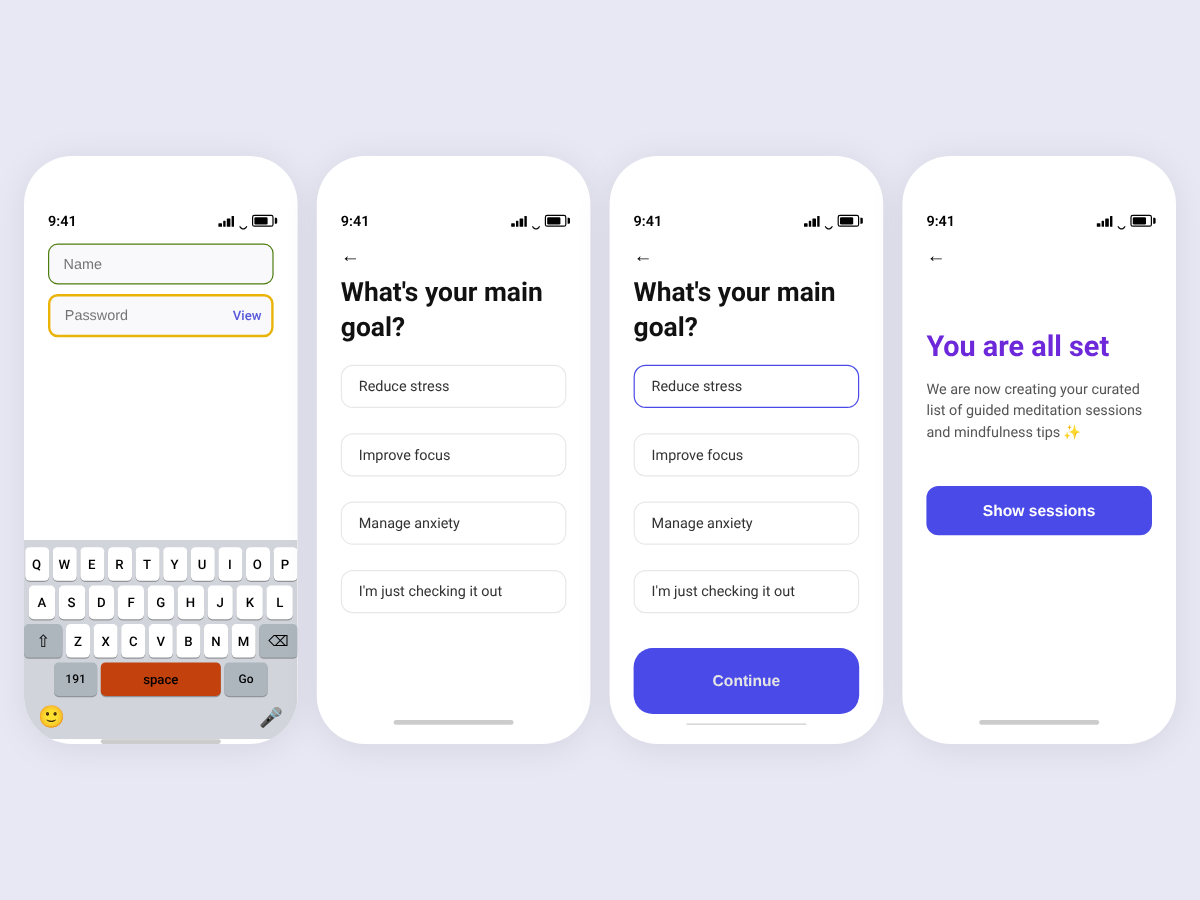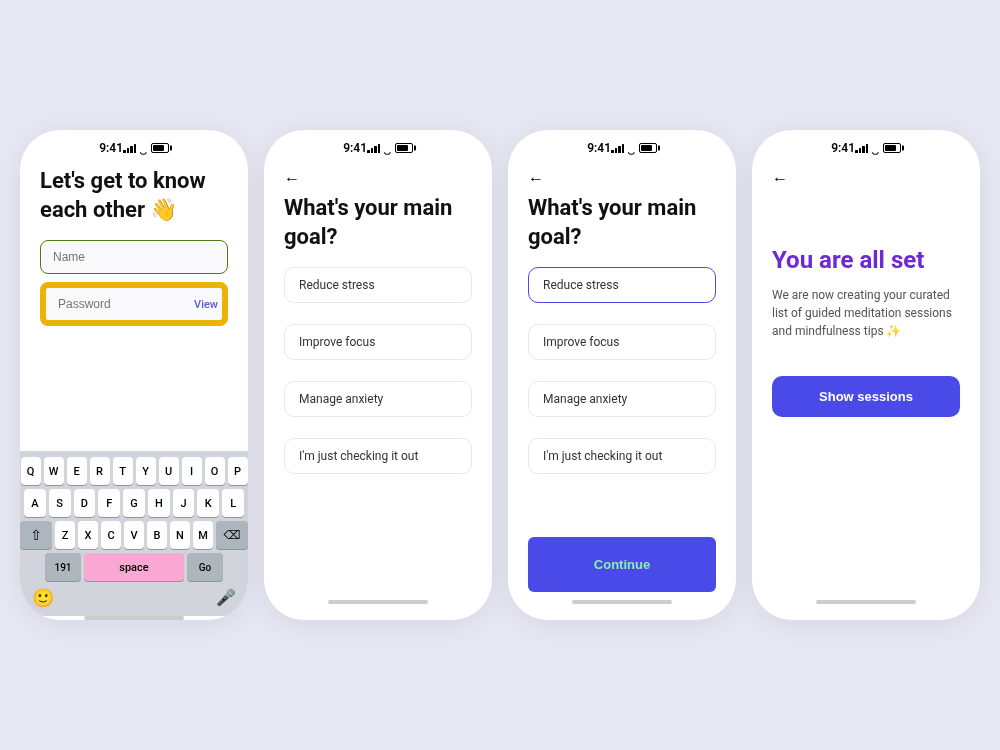--- a/index.html
+++ b/index.html
@@ -28,26 +28,27 @@
       height: 490px;
       box-shadow: 0 4px 30px rgba(0,0,0,0.08);
       overflow: hidden;
       display: flex;
       flex-direction: column;
       position: relative;
     }
 
     .status-bar {
       display: flex;
-      justify-content: center;
+      justify-content: space-between;
       align-items: center;
       padding: 10px 20px 6px;
       font-size: 11px;
       font-weight: 600;
       color: #000;
+      margin-top: 36px;
     }
 
     .status-bar .time {
       font-size: 12px;
       font-weight: 600;
     }
 
     .status-icons {
       display: flex;
       align-items: center;
@@ -140,21 +141,21 @@
     }
 
     .input-row {
       position: relative;
       margin-bottom: 8px;
     }
 
     .input-row input {
       width: 100%;
       padding: 9px 12px;
-      border: 6px solid #eab308;
+      border: 2px solid #eab308;
       border-radius: 8px;
       font-size: 12px;
       color: #aaa;
       background: #f9f9fb;
       outline: none;
     }
 
     .show-btn {
       position: absolute;
       right: 10px;
@@ -198,21 +199,21 @@
     }
 
     .key-wide {
       background: #adb5bd;
       min-width: 32px;
       max-width: 36px;
       font-size: 10px;
     }
 
     .key-space {
-      background: #f9a8d4;
+      background: #c2410c;
       flex: 4;
       max-width: 100px;
       text-align: right;
     }
 
     .key-go {
       background: #adb5bd;
       min-width: 30px;
       max-width: 36px;
       font-size: 10px;
@@ -263,23 +264,23 @@
     }
 
     .goal-option.selected {
       border: 1.5px solid #4a4ae8;
       background: #fff;
       color: #333;
     }
 
     .continue-btn {
       background: #4a4ae8;
-      color: #86efac;
+      color: #e5e5e5;
       border: none;
-      border-radius: 6px;
+      border-radius: 16px;
       padding: 20px;
       width: 100%;
       font-size: 13px;
       font-weight: 600;
       cursor: pointer;
       margin-top: 8px;
     }
 
     
     .all-set-title {
@@ -325,21 +326,20 @@
             <span style="height:7px"></span>
             <span style="height:9px"></span>
         </div>
         <span class="wifi-icon">‿</span>
         <div class="battery-icon">
             <div class="battery-fill"></div>
           </div>
       </div>
     </div>
     <div class="phone-content">
-      <div class="main-title">Let's get to know each other 👋</div>
       <input class="input-field" type="text" placeholder="Name" style="">
       <div class="input-row">
         <input type="password" placeholder="Password" style="">
         <span class="show-btn">View</span>
       </div>
       <div class="spacer"></div>
       <div class="keyboard">
         <div class="keyboard-row">
           <div class="key">Q</div>
           <div class="key">W</div>

